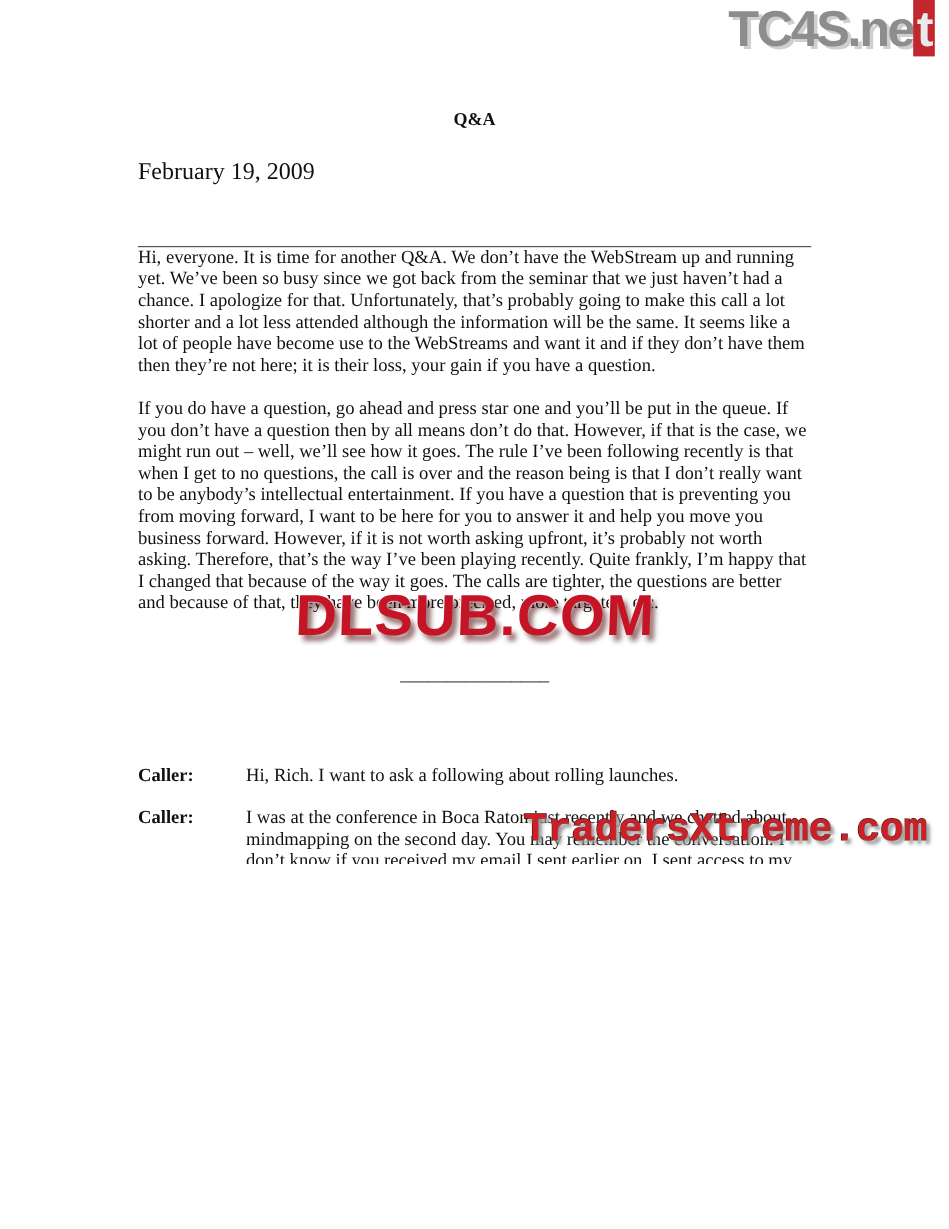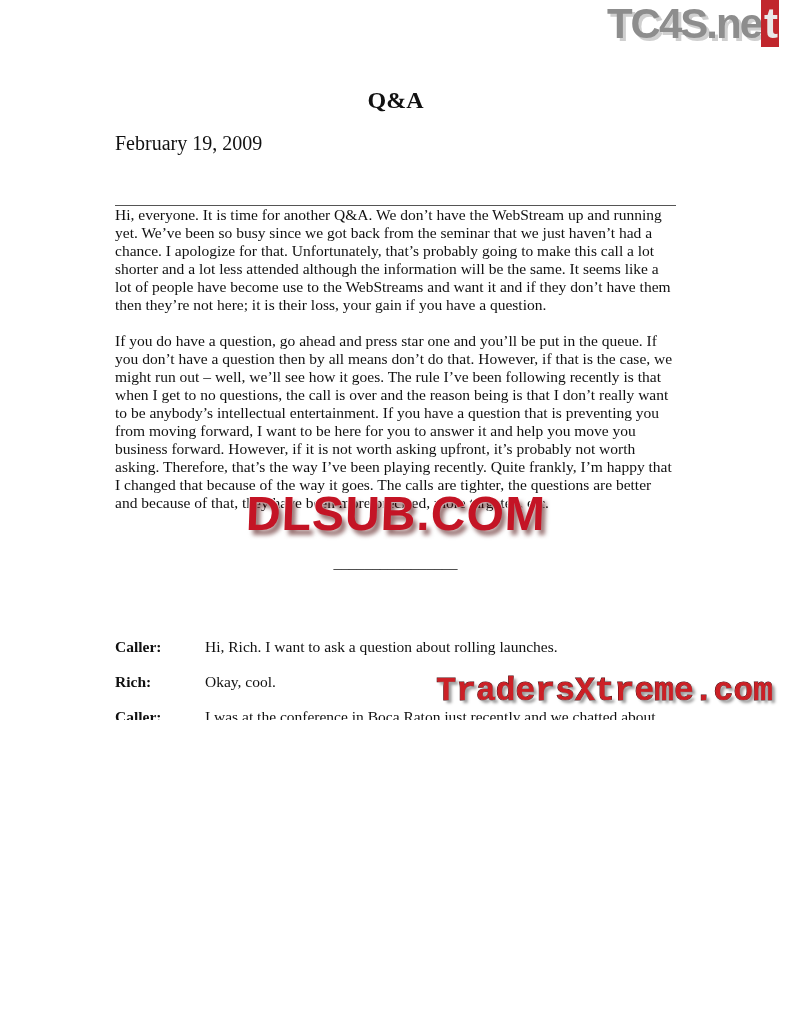--- a/index.html
+++ b/index.html
@@ -35,21 +35,21 @@
     padding: 0 3px;
     text-shadow: none;
   }
 
   .content {
     padding: 88px 115px 0 115px;
   }
 
   .doc-title {
     text-align: center;
-    font-size: 24px;
+    font-size: 15px;
     font-weight: bold;
     line-height: 24px;
   }
 
   .doc-date {
     text-align: left;
     font-size: 20px;
     margin-top: 20px;
   }
 
@@ -142,27 +142,23 @@
       <p class="para">Hi, everyone. It is time for another Q&amp;A. We don’t have the WebStream up and running yet. We’ve been so busy since we got back from the seminar that we just haven’t had a chance. I apologize for that. Unfortunately, that’s probably going to make this call a lot shorter and a lot less attended although the information will be the same. It seems like a lot of people have become use to the WebStreams and want it and if they don’t have them then they’re not here; it is their loss, your gain if you have a question.</p>
       <p class="para">If you do have a question, go ahead and press star one and you’ll be put in the queue. If you don’t have a question then by all means don’t do that. However, if that is the case, we might run out – well, we’ll see how it goes. The rule I’ve been following recently is that when I get to no questions, the call is over and the reason being is that I don’t really want to be anybody’s intellectual entertainment. If you have a question that is preventing you from moving forward, I want to be here for you to answer it and help you move you business forward. However, if it is not worth asking upfront, it’s probably not worth asking. Therefore, that’s the way I’ve been playing recently. Quite frankly, I’m happy that I changed that because of the way it goes. The calls are tighter, the questions are better and because of that, they have been more precised, more targeted, etc.</p>
     </div>
 
     <div class="section-divider">________________</div>
 
     <div class="dialogue">
 
       <div class="dialogue-row">
         <div class="speaker">Caller:</div>
-        <div class="dialogue-text">Hi, Rich. I want to ask a question about rolling launches.</div>
+        <div class="dialogue-text">Hi, Rich. I want to ask a following about rolling launches.</div>
       </div>
 
-      <div class="dialogue-row">
-        <div class="speaker">Rich:</div>
-        <div class="dialogue-text">Okay, cool.</div>
-      </div>
 
       <div class="dialogue-row">
         <div class="speaker">Caller:</div>
         <div class="dialogue-text">I was at the conference in Boca Raton just recently and we chatted about mindmapping on the second day. You may remember the conversation. I don’t know if you received my email I sent earlier on. I sent access to my mindmapping products. The question I have is about rolling launches. In your blog a couple of weeks ago, you mentioned the concept of someone doing a rolling launch. What I’d like to ask you is about how you manage that. My strategy at the moment, I’m going to do an internal launch to my own list to prove the model of the launch. And then I’m going to do an initial launch to a small group of JV partners. How do you manage a rolling launch beyond that first initial launch along the lines of if I’ve got a</div>
       </div>
 
     </div>
 
   </div>
 

